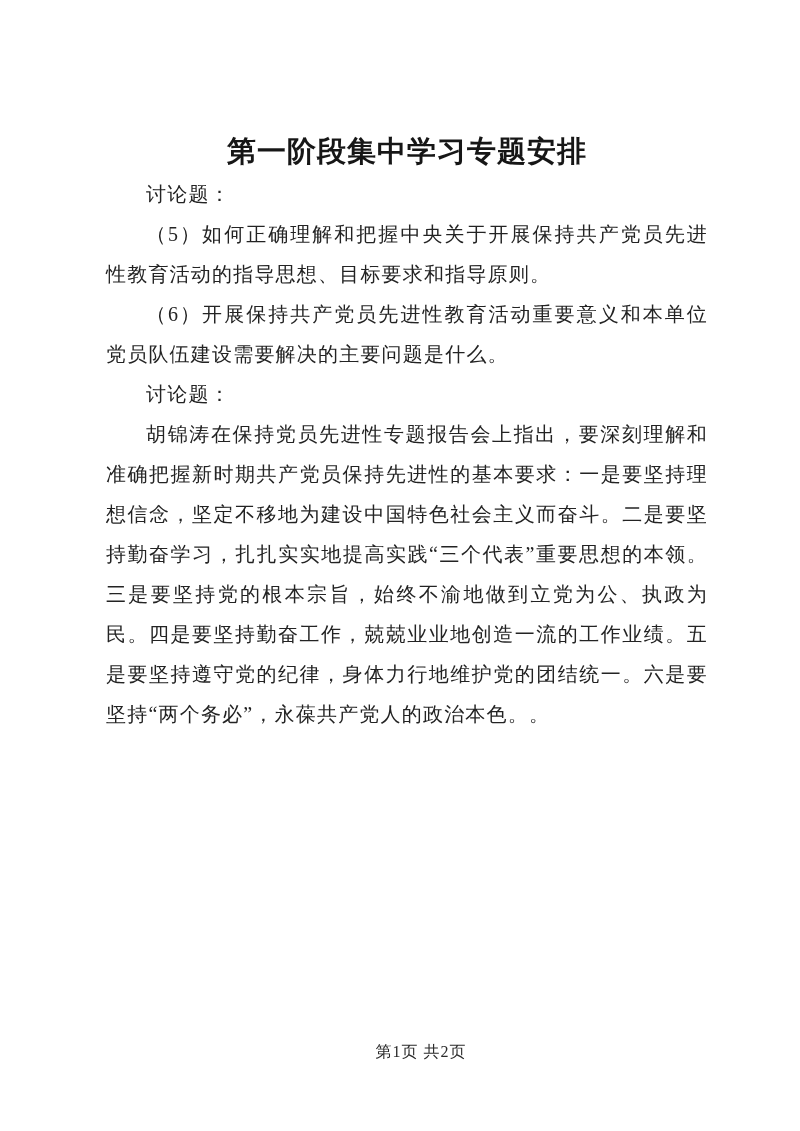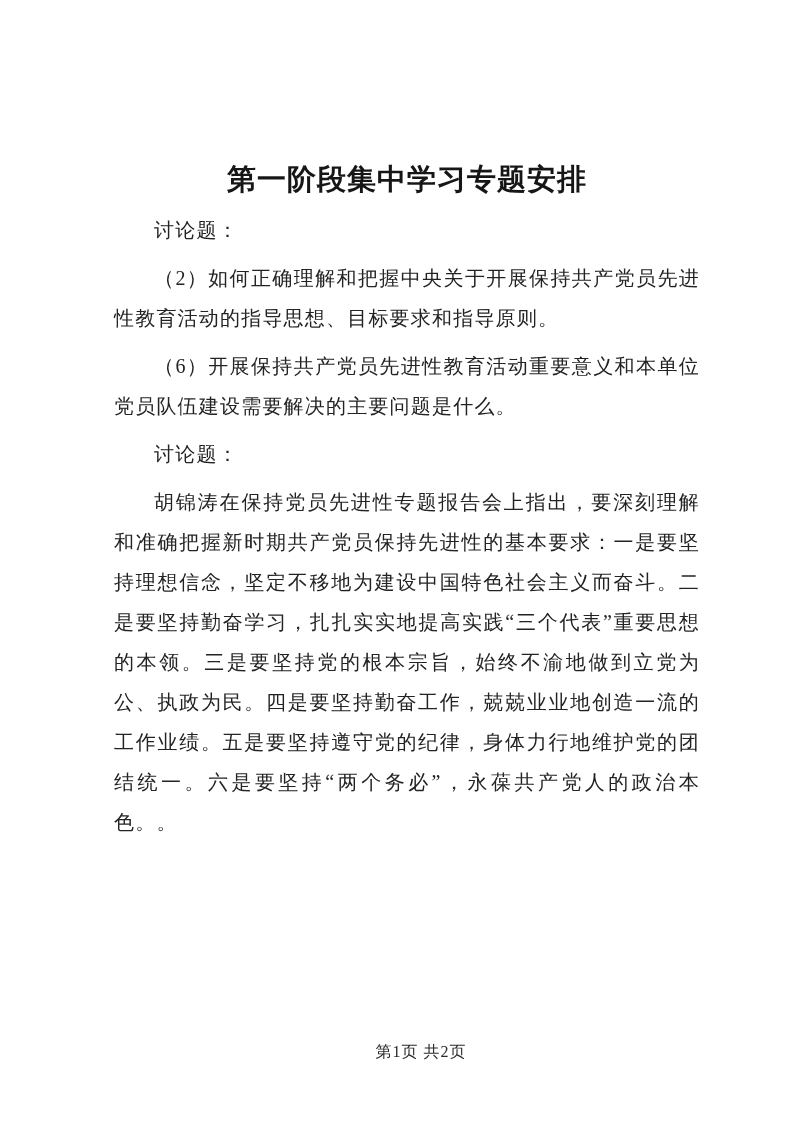--- a/index.html
+++ b/index.html
@@ -12,35 +12,35 @@
     width: 800px;
     height: 1131px;
     background: #ffffff;
     overflow: hidden;
     font-family: "Liberation Serif", serif;
     color: #1f1f1f;
   }
   .content {
     position: absolute;
     left: 106px;
-    top: 156px;
+    top: 128px;
     width: 602px;
   }
   .doc-title {
     margin: 0 0 0 0;
     font-size: 29px;
     font-weight: bold;
     line-height: 46px;
     text-align: center;
     letter-spacing: 1px;
     color: #161616;
     white-space: nowrap;
   }
   .para {
-    margin: 8px;
+    margin: 0;
     font-size: 20px;
     line-height: 40px;
     letter-spacing: 1.2px;
     text-align: justify;
     text-indent: 2em;
     color: #232323;
   }
   .footer {
     position: absolute;
     top: 1042px;
@@ -53,19 +53,19 @@
     transform: translateX(21px);
   }
 </style>
 </head>
 <body>
 
 <div class="page">
   <div class="content">
     <h1 class="doc-title">第一阶段集中学习专题安排</h1>
     <p class="para">讨论题：</p>
-    <p class="para">（2）如何正确理解和把握中央关于开展保持共产党员先进性教育活动的指导思想、目标要求和指导原则。</p>
+    <p class="para">（5）如何正确理解和把握中央关于开展保持共产党员先进性教育活动的指导思想、目标要求和指导原则。</p>
     <p class="para">（6）开展保持共产党员先进性教育活动重要意义和本单位党员队伍建设需要解决的主要问题是什么。</p>
     <p class="para">讨论题：</p>
     <p class="para">胡锦涛在保持党员先进性专题报告会上指出，要深刻理解和准确把握新时期共产党员保持先进性的基本要求：一是要坚持理想信念，坚定不移地为建设中国特色社会主义而奋斗。二是要坚持勤奋学习，扎扎实实地提高实践“三个代表”重要思想的本领。三是要坚持党的根本宗旨，始终不渝地做到立党为公、执政为民。四是要坚持勤奋工作，兢兢业业地创造一流的工作业绩。五是要坚持遵守党的纪律，身体力行地维护党的团结统一。六是要坚持“两个务必”，永葆共产党人的政治本色。。</p>
   </div>
   <div class="footer">第1页 共2页</div>
 </div>
 
 </body></html>

